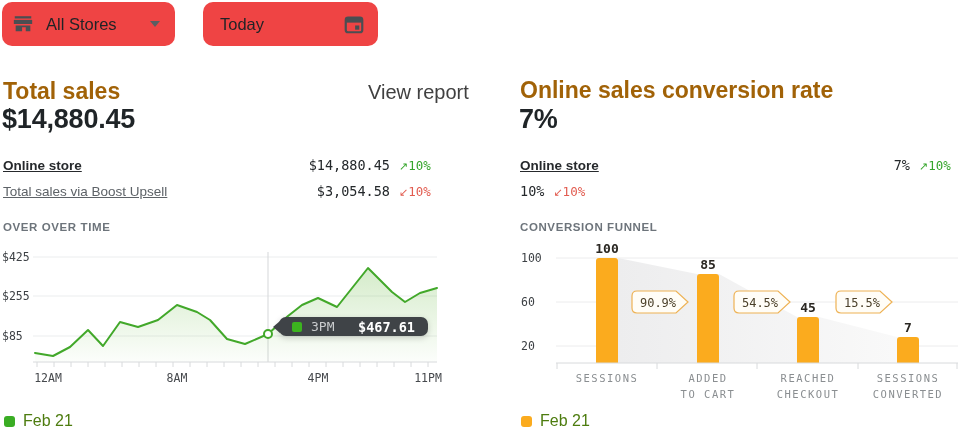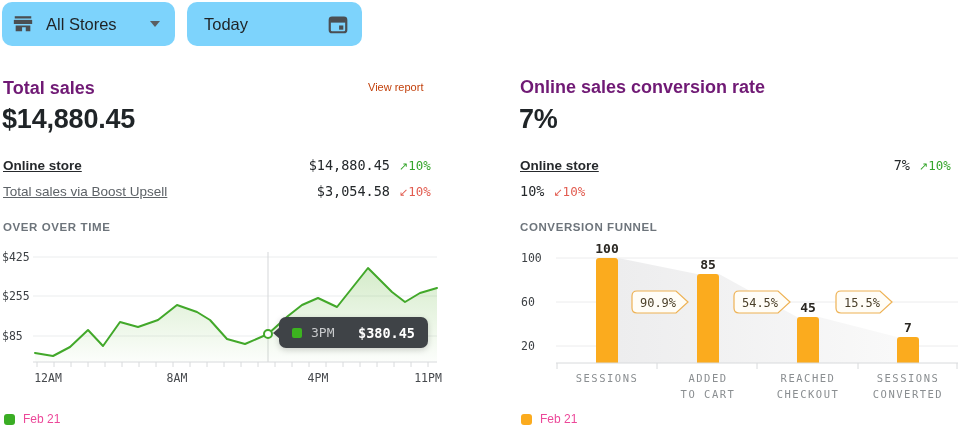--- a/index.html
+++ b/index.html
@@ -1,31 +1,31 @@
 <!DOCTYPE html>
 <html><head>
 <meta charset="utf-8">
 <style>
   * { box-sizing: border-box; margin: 0; padding: 0; }
   body { background: #ffffff; font-family: "Liberation Sans", sans-serif; }
   .stage { position: relative; width: 960px; height: 431px; background: #ffffff; overflow: hidden; }
 
   
-  .pill { position: absolute; top: 2px; height: 44px; background: #7dd3fc; border-radius: 10px;
+  .pill { position: absolute; top: 2px; height: 44px; background: #ef4444; border-radius: 10px;
           display: flex; align-items: center; cursor: pointer; border: none; }
   .pill-store { left: 2px; width: 173px; padding: 0 14px 0 10px; }
-  .pill-date  { left: 187px; width: 175px; padding: 0 13px 0 17px; }
+  .pill-date  { left: 203px; width: 175px; padding: 0 13px 0 17px; }
   .pill-label { font-size: 16.5px; font-weight: 500; color: #1f2326; }
   .pill-store .pill-label { margin-left: 12px; }
   .pill .trailing { margin-left: auto; display: flex; align-items: center; }
 
   
-  .panel-title { position: absolute; font-size: 18px; font-weight: bold; color: #701a75; }
+  .panel-title { position: absolute; font-size: 23px; font-weight: bold; color: #a16207; }
   .headline { position: absolute; font-size: 27px; font-weight: bold; color: #1f2427; letter-spacing: -0.2px; }
-  .link { position: absolute; font-size: 11px; color: #c2410c; text-decoration: none; cursor: pointer; }
+  .link { position: absolute; font-size: 20px; color: #404040; text-decoration: none; cursor: pointer; }
   .section-title { position: absolute; font-size: 11.5px; font-weight: bold; color: #6d747b; letter-spacing: 0.6px; }
 
   .metric-row { position: absolute; height: 24px; display: flex; align-items: center; }
   .row-label { flex: 1; font-size: 13.5px; color: #5d6267; text-decoration: underline; }
   .row-label.bold { font-weight: bold; color: #26292c; }
   .row-value { font-family: "DejaVu Sans Mono", monospace; font-size: 13.5px; color: #24282b; text-align: right; }
   .change { width: 38px; margin-left: 9px; display: flex; align-items: baseline; }
   .change .arrow { font-size: 11px; line-height: 1; }
   .change .pct { font-family: "DejaVu Sans Mono", monospace; font-size: 12.5px; }
   .change.up .arrow, .change.up .pct { color: #35a52b; }
@@ -35,37 +35,37 @@
   svg text { font-family: "DejaVu Sans Mono", monospace; }
   .ax-label { font-size: 11.5px; fill: #3d4145; }
   .x-label { font-size: 11.5px; fill: #46494d; text-anchor: middle; }
   .bar-val { font-size: 13px; font-weight: bold; fill: #2a2722; text-anchor: middle; }
   .badge-txt { font-size: 12px; fill: #4a3f28; text-anchor: middle; }
   .cat-label { font-size: 10.5px; fill: #8a8e91; letter-spacing: 1.5px; text-anchor: middle; }
 
   .chart { position: absolute; }
 
   
-  .tooltip { position: absolute; left: 279px; top: 317px; width: 149px; height: 31px;
+  .tooltip { position: absolute; left: 279px; top: 317px; width: 149px; height: 19px;
              background: #3f4347; border-radius: 7px; display: flex; align-items: center;
              box-shadow: 0 2px 6px rgba(0,0,0,0.18); z-index: 5; }
   .tooltip::before { content: ""; position: absolute; left: -6px; top: 50%; transform: translateY(-50%);
              border-top: 6px solid transparent; border-bottom: 6px solid transparent;
              border-right: 7px solid #3f4347; }
   .tt-swatch { width: 10px; height: 10px; border-radius: 2px; background: #3cb31f; margin-left: 13px; }
   .tt-time { font-family: "DejaVu Sans Mono", monospace; font-size: 13px; color: #c9cbcd; margin-left: 9px; }
   .tt-value { font-family: "DejaVu Sans Mono", monospace; font-size: 13.5px; font-weight: bold;
               color: #ffffff; margin-left: auto; margin-right: 13px; }
 
   
   .legend { position: absolute; top: 412px; display: flex; align-items: center; }
   .legend-swatch { width: 11px; height: 11px; border-radius: 3px; margin-right: 8px; }
   .legend-swatch.green { background: #3aad24; }
   .legend-swatch.orange { background: #fbab1e; }
-  .legend-label { font-size: 12px; color: #ec4899; }
+  .legend-label { font-size: 16px; color: #4d7c0f; }
 </style>
 </head>
 <body>
 
 <div class="stage">
 
   <button class="pill pill-store">
     <span style="display:flex">
       <svg width="22" height="22" viewBox="0 0 24 24" fill="#4a4e52">
         <path d="M3 3.5h18v2.5H3z"></path>
@@ -134,21 +134,21 @@
     <text class="ax-label" x="2" y="340">$85</text>
     <text class="x-label" x="48" y="382">12AM</text>
     <text class="x-label" x="177" y="382">8AM</text>
     <text class="x-label" x="318" y="382">4PM</text>
     <text class="x-label" x="428" y="382">11PM</text>
   </svg>
 
   <div class="tooltip">
     <span class="tt-swatch"></span>
     <span class="tt-time">3PM</span>
-    <span class="tt-value">$380.45</span>
+    <span class="tt-value">$467.61</span>
   </div>
 
   <div class="legend" style="left:4px">
     <span class="legend-swatch green"></span>
     <span class="legend-label">Feb 21</span>
   </div>
 
   <div class="panel-title" style="left:520px; top:77px">Online sales conversion rate</div>
   <div class="headline" style="left:519px; top:104px">7%</div>
 

